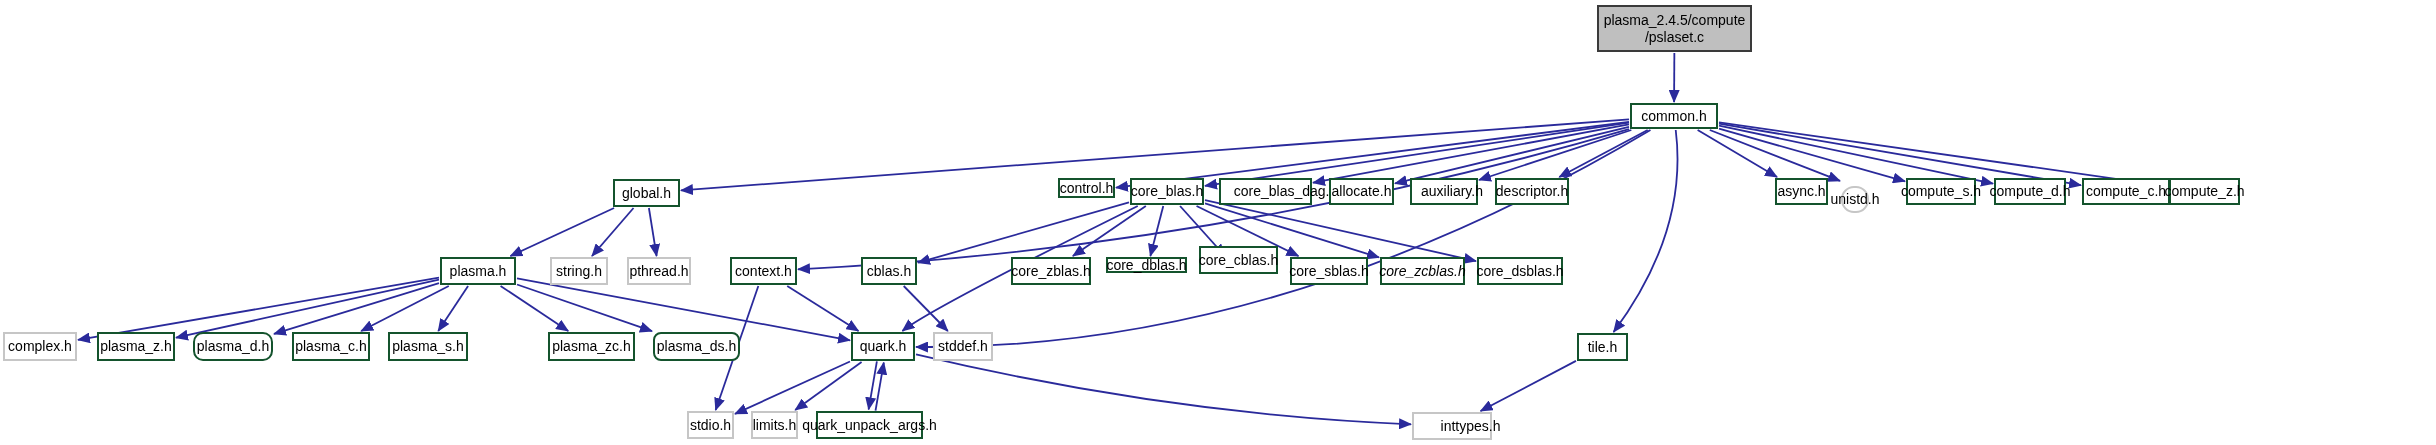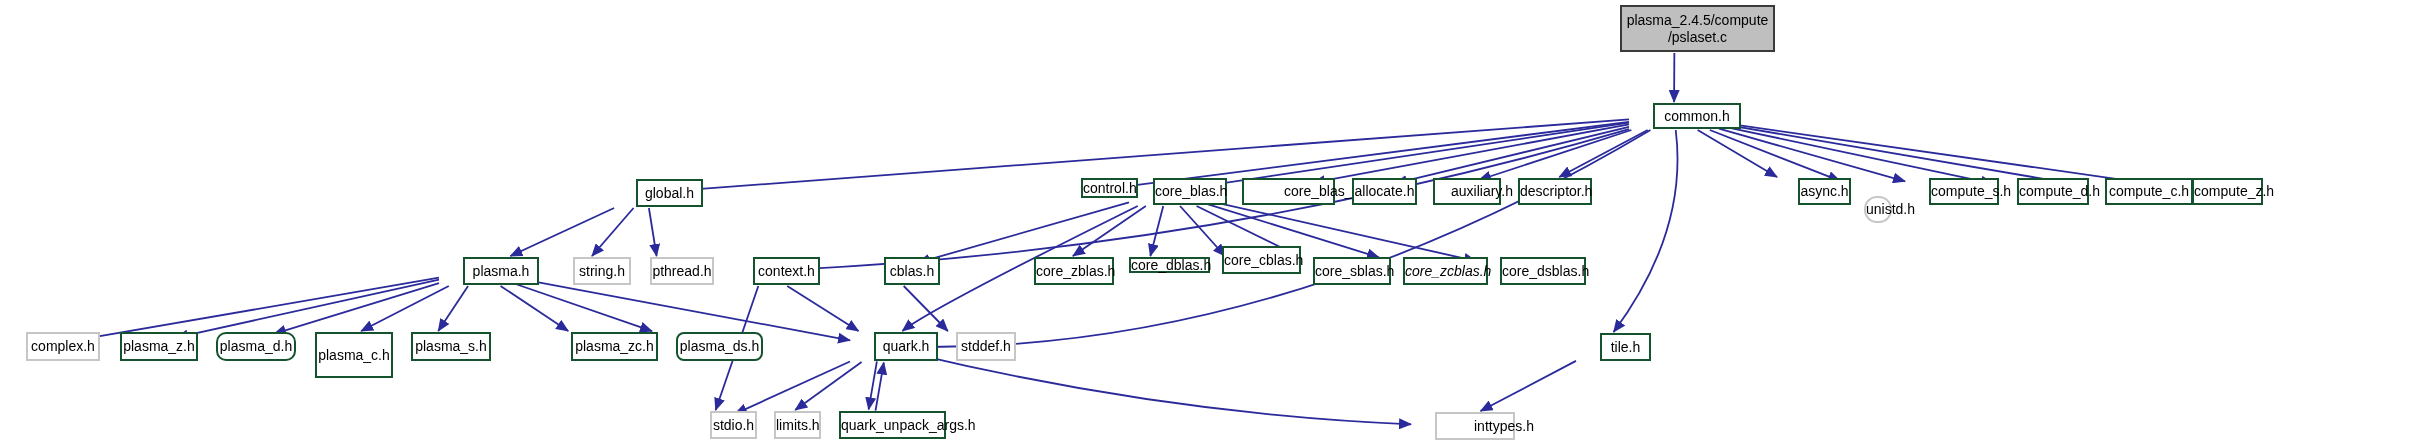--- a/index.html
+++ b/index.html
@@ -14,25 +14,25 @@
   .node{
     position:absolute;
     box-sizing:border-box;
     background:#ffffff;
     border:2px solid #14532d;
     color:#000000;
     font-size:14px;
     line-height:1.2;
     display:flex;
     flex-direction:column;
+    align-items:center;
     justify-content:center;
     text-align:center;
     white-space:nowrap;
     cursor:pointer;
-    margin-left:23px;
   }
   .node.system{border-color:#c6c6c6;cursor:default;}
   .node.root{background:#bfbfbf;border-color:#3a3a3a;cursor:default;}
   .edge-path{fill:none;}
 </style>
 </head>
 <body>
 
 <div class="canvas">
   <svg class="edge-layer" width="2436" height="445" viewBox="0 0 2436 445">
@@ -114,21 +114,21 @@
       </div>
       <div class="node normal" style="left: 1410px; top: 178px; width: 68px; height: 27px; padding-left: 16px;">
         <div>auxiliary.h</div>
       </div>
       <div class="node normal" style="left: 1495px; top: 178px; width: 74px; height: 27px;">
         <div>descriptor.h</div>
       </div>
       <div class="node normal" style="left: 1775px; top: 178px; width: 53px; height: 27px;">
         <div>async.h</div>
       </div>
-      <div class="node system" style="left: 1841px; top: 196px; width: 28px; height: 27px; border-radius: 13px;">
+      <div class="node system" style="left: 1841px; top: 186px; width: 28px; height: 27px; border-radius: 13px;">
         <div>unistd.h</div>
       </div>
       <div class="node normal" style="left: 1906px; top: 178px; width: 70px; height: 27px;">
         <div>compute_s.h</div>
       </div>
       <div class="node normal" style="left: 1994px; top: 178px; width: 72px; height: 27px;">
         <div>compute_d.h</div>
       </div>
       <div class="node normal" style="left: 2082px; top: 178px; width: 88px; height: 27px;">
         <div>compute_c.h</div>
@@ -171,21 +171,21 @@
       </div>
       <div class="node system" style="left: 3px; top: 332px; width: 74px; height: 29px;">
         <div>complex.h</div>
       </div>
       <div class="node normal" style="left: 97px; top: 332px; width: 78px; height: 29px;">
         <div>plasma_z.h</div>
       </div>
       <div class="node normal" style="left: 193px; top: 332px; width: 80px; height: 29px; border-radius: 10px;">
         <div>plasma_d.h</div>
       </div>
-      <div class="node normal" style="left: 292px; top: 332px; width: 78px; height: 46px;">
+      <div class="node normal" style="left: 292px; top: 332px; width: 78px; height: 29px;">
         <div>plasma_c.h</div>
       </div>
       <div class="node normal" style="left: 388px; top: 332px; width: 80px; height: 29px;">
         <div>plasma_s.h</div>
       </div>
       <div class="node normal" style="left: 548px; top: 332px; width: 87px; height: 29px;">
         <div>plasma_zc.h</div>
       </div>
       <div class="node normal" style="left: 653px; top: 332px; width: 87px; height: 29px; border-radius: 8px;">
         <div>plasma_ds.h</div>

